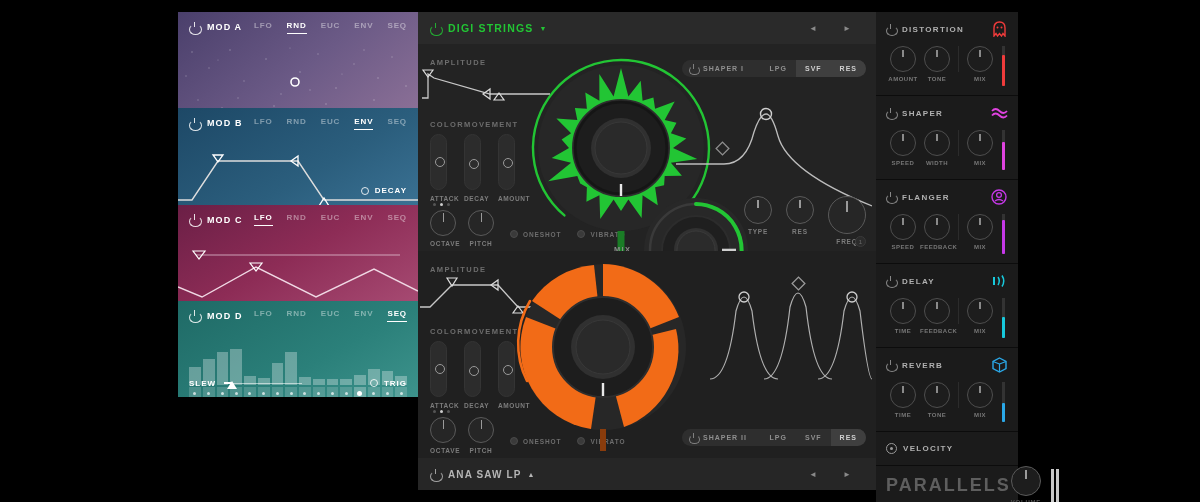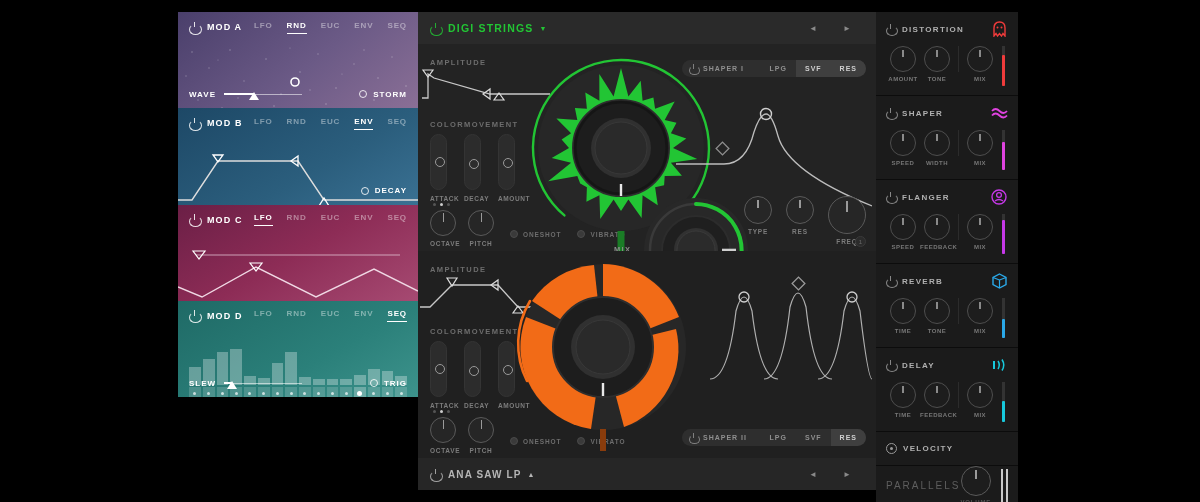--- a/index.html
+++ b/index.html
@@ -214,21 +214,21 @@
     display: flex; align-items: center; padding: 11px 10px; background: #1b1b1b;
     border-bottom: 1px solid #0c0c0c;
   }
   .vel-ring {
     width: 11px; height: 11px; border-radius: 50%; border: 1.3px solid #9a9a9a;
     margin-right: 6px; display: flex; align-items: center; justify-content: center;
   }
   .vel-ring i { width: 3px; height: 3px; border-radius: 50%; background: #9a9a9a; display:block; }
   .brand-row { flex: 1; display: flex; align-items: center; padding: 0 10px; background: #1b1b1b; }
   .brand {
-    color: #5e5e5e; font-size: 10px; letter-spacing: 2px; font-weight: normal;
+    color: #5e5e5e; font-size: 18px; letter-spacing: 2px; font-weight: bold;
   }
   .vol { margin-left: auto; text-align: center; }
   .vol .d {
     width: 30px; height: 30px; border-radius: 50%; border: 1.8px solid #5a5a5a;
     background: #1d1d1d; position: relative; margin: 0 auto;
   }
   .vol .d::after {
     content:''; position: absolute; left: 13px; top: 3px; width: 1.8px; height: 9px; background: #9a9a9a;
   }
   .vol .t { margin-top: 3px; color: #555; font-size: 6px; font-weight: bold; letter-spacing: .8px; }
@@ -284,32 +284,20 @@
             <circle cx="132" cy="48" r=".7"></circle>
               <circle cx="186" cy="8" r=".7"></circle>
               <circle cx="208" cy="70" r=".7"></circle>
             <circle cx="40" cy="18" r=".6"></circle>
               <circle cx="112" cy="6" r=".6"></circle>
               <circle cx="164" cy="32" r=".6"></circle>
           </g>
           <circle cx="117" cy="40" r="4" fill="none" stroke="#fff" stroke-width="1.6"></circle>
         </svg>
       </div>
-      <div class="mod-foot">
-        <span class="foot-lbl">WAVE</span>
-        <div class="hslider" style="width:78px">
-          <div class="hsl-track" style="width:78px"></div>
-          <div class="hsl-fill" style="width:30px"></div>
-          <div class="hsl-thumb" style="left:25px"></div>
-        </div>
-        <div class="radio-opt">
-          <span class="radio-dot"></span>
-          <span class="foot-lbl">STORM</span>
-        </div>
-      </div>
     </div>
 
     <div class="mod mod-b">
       <div class="mod-head">
         <span class="pwr" style="color:#fff"></span>
         <span class="mod-title">MOD B</span>
         <div class="mod-tabs">
           <span class="mtab">LFO</span>
           <span class="mtab">RND</span>
           <span class="mtab">EUC</span>
@@ -845,52 +833,20 @@
         <div class="fx-meter">
           <u style="height:40px"></u>
             <i style="height:34px; background:#c638e8"></i>
         </div>
       </div>
     </div>
 
     <div class="fx">
       <div class="fx-head">
         <span class="pwr"></span>
-        <span class="fx-name">REVERB</span>
-        <span class="fx-icon">
-          <svg width="15" height="16" viewBox="0 0 15 16">
-            <path d="M7.5 1 L14 4.5 L14 11.5 L7.5 15 L1 11.5 L1 4.5 Z" fill="none" stroke="#2aa8e8" stroke-width="1.4"></path>
-            <path d="M7.5 7 L14 4.5 M7.5 7 L1 4.5 M7.5 7 L7.5 15" fill="none" stroke="#2aa8e8" stroke-width="1.2"></path>
-          </svg>
-        </span>
-      </div>
-      <div class="fx-knobs">
-        <div class="fxk">
-          <div class="d"></div>
-            <div class="t">TIME</div>
-        </div>
-        <div class="fxk">
-          <div class="d"></div>
-            <div class="t">TONE</div>
-        </div>
-        <div class="fx-div"></div>
-        <div class="fxk">
-          <div class="d"></div>
-            <div class="t">MIX</div>
-        </div>
-        <div class="fx-meter">
-          <u style="height:40px"></u>
-            <i style="height:19px; background:#2aa8e8"></i>
-        </div>
-      </div>
-    </div>
-
-    <div class="fx">
-      <div class="fx-head">
-        <span class="pwr"></span>
         <span class="fx-name">DELAY</span>
         <span class="fx-icon">
           <svg width="16" height="14" viewBox="0 0 16 14">
             <rect x="2" y="3" width="2" height="8" fill="#17c9dc"></rect>
             <path d="M7 3 Q9.5 7 7 11" fill="none" stroke="#17c9dc" stroke-width="1.5"></path>
             <path d="M11 1.5 Q14.5 7 11 12.5" fill="none" stroke="#17c9dc" stroke-width="1.5"></path>
           </svg>
         </span>
       </div>
       <div class="fx-knobs">
@@ -907,20 +863,52 @@
           <div class="d"></div>
             <div class="t">MIX</div>
         </div>
         <div class="fx-meter">
           <u style="height:40px"></u>
             <i style="height:21px; background:#17c9dc"></i>
         </div>
       </div>
     </div>
 
+    <div class="fx">
+      <div class="fx-head">
+        <span class="pwr"></span>
+        <span class="fx-name">REVERB</span>
+        <span class="fx-icon">
+          <svg width="15" height="16" viewBox="0 0 15 16">
+            <path d="M7.5 1 L14 4.5 L14 11.5 L7.5 15 L1 11.5 L1 4.5 Z" fill="none" stroke="#2aa8e8" stroke-width="1.4"></path>
+            <path d="M7.5 7 L14 4.5 M7.5 7 L1 4.5 M7.5 7 L7.5 15" fill="none" stroke="#2aa8e8" stroke-width="1.2"></path>
+          </svg>
+        </span>
+      </div>
+      <div class="fx-knobs">
+        <div class="fxk">
+          <div class="d"></div>
+            <div class="t">TIME</div>
+        </div>
+        <div class="fxk">
+          <div class="d"></div>
+            <div class="t">TONE</div>
+        </div>
+        <div class="fx-div"></div>
+        <div class="fxk">
+          <div class="d"></div>
+            <div class="t">MIX</div>
+        </div>
+        <div class="fx-meter">
+          <u style="height:40px"></u>
+            <i style="height:19px; background:#2aa8e8"></i>
+        </div>
+      </div>
+    </div>
+
     <div class="vel-row">
       <span class="vel-ring">
           <i></i>
         </span>
       <span class="fx-name">VELOCITY</span>
     </div>
 
     <div class="brand-row">
       <span class="brand">PARALLELS</span>
       <div class="vol">

